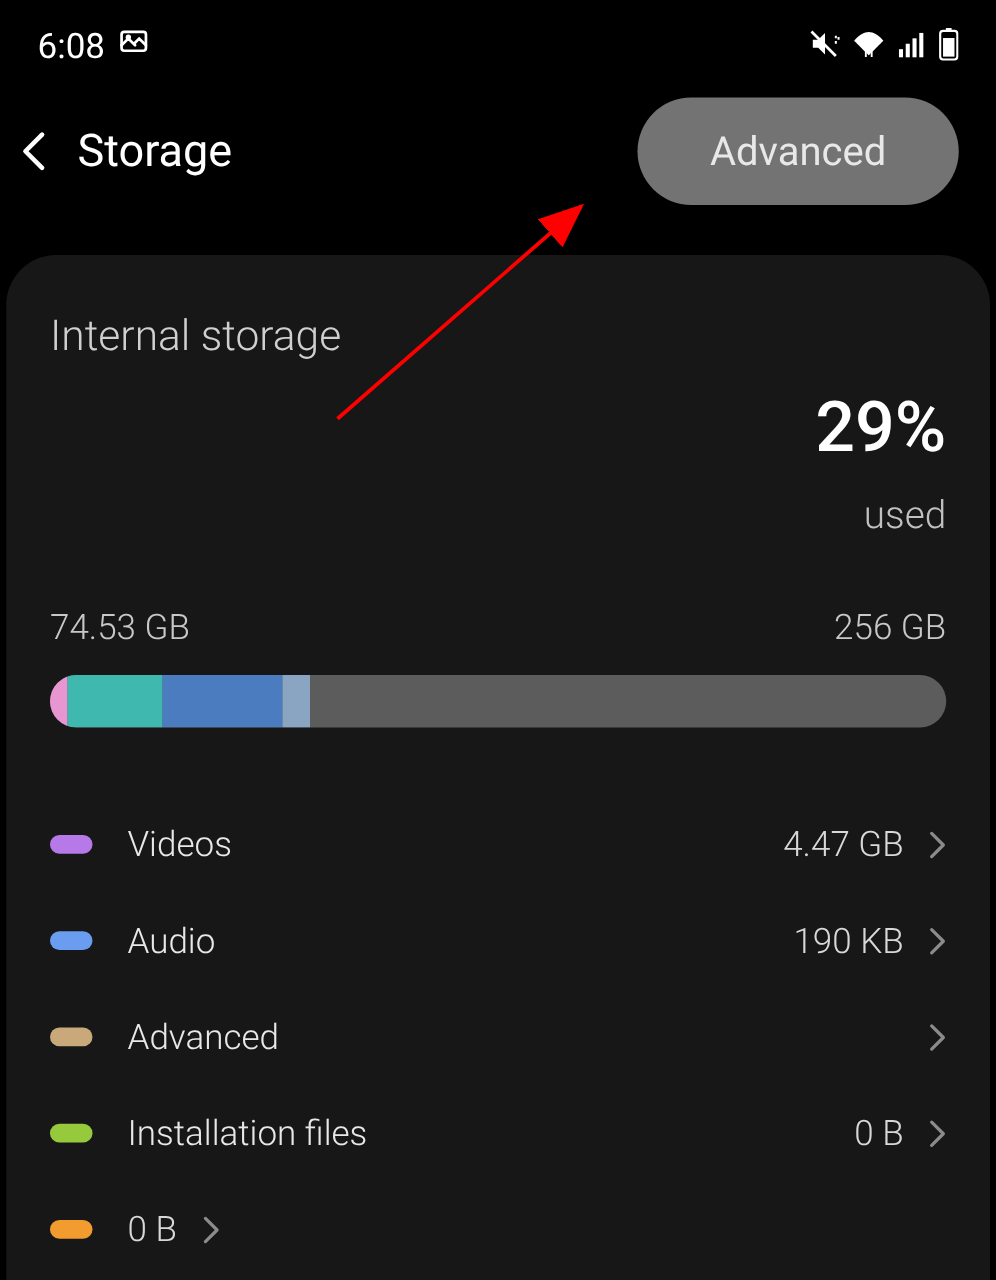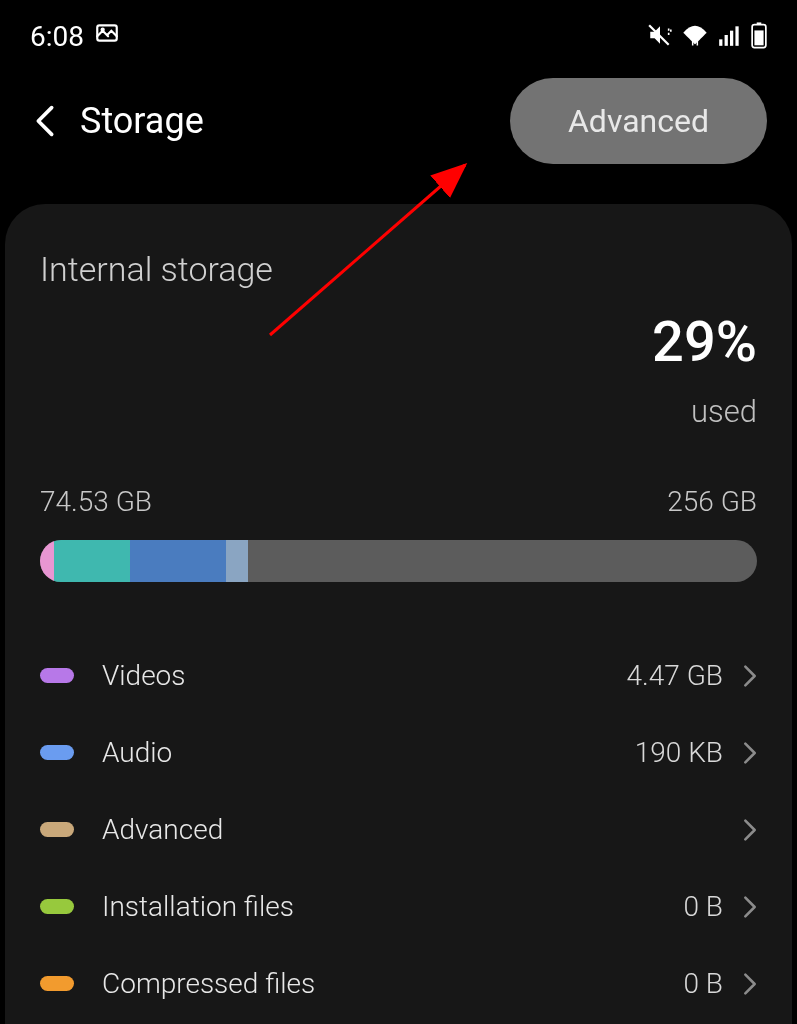--- a/index.html
+++ b/index.html
@@ -27,21 +27,21 @@
     }
     .status-right {
       display: flex;
       align-items: center;
       gap: 8px;
     }
     .header {
       display: flex;
       align-items: center;
       justify-content: space-between;
-      padding: 10px 30px 30px 30px;
+      padding: 10px 30px 30px 12px;
     }
     .header-left {
       display: flex;
       align-items: center;
       gap: 20px;
     }
     .back-btn {
       width: 30px;
       height: 40px;
       display: flex;
@@ -252,21 +252,20 @@
       <div class="cat-item">
         <div class="cat-pill" style="background: rgb(151, 201, 61);"></div>
         <div class="cat-name">Installation files</div>
         <div class="cat-size">0 B</div>
         <svg class="chevron" viewBox="0 0 12 20">
           <polyline points="2,2 10,10 2,18" fill="none" stroke="#fff" stroke-width="2.2" stroke-linecap="round" stroke-linejoin="round"></polyline>
         </svg>
       </div>
       <div class="cat-item">
         <div class="cat-pill" style="background: rgb(242, 155, 46);"></div>
-        <div class="cat-name">Compressed files</div>
         <div class="cat-size">0 B</div>
         <svg class="chevron" viewBox="0 0 12 20">
           <polyline points="2,2 10,10 2,18" fill="none" stroke="#fff" stroke-width="2.2" stroke-linecap="round" stroke-linejoin="round"></polyline>
         </svg>
       </div>
     </div>
 </div>
 
 <svg class="arrow-annotation" width="230" height="200">
   <defs>

